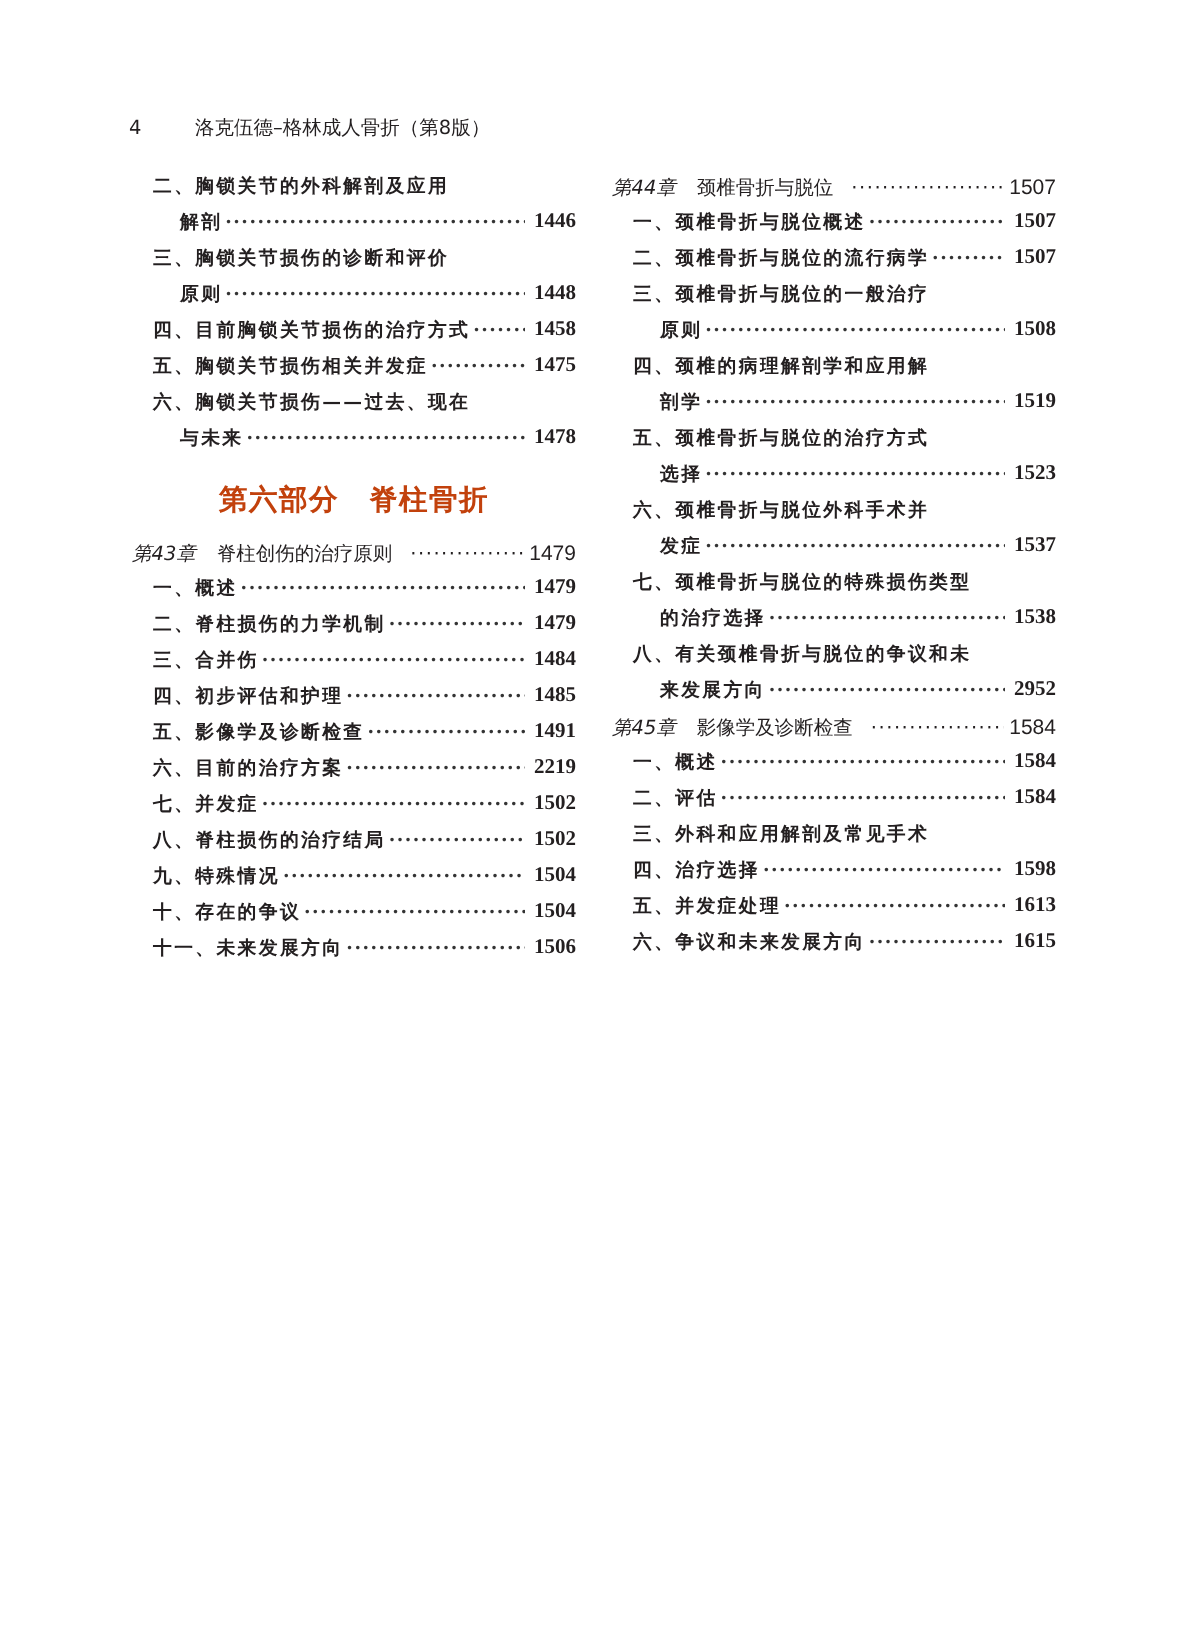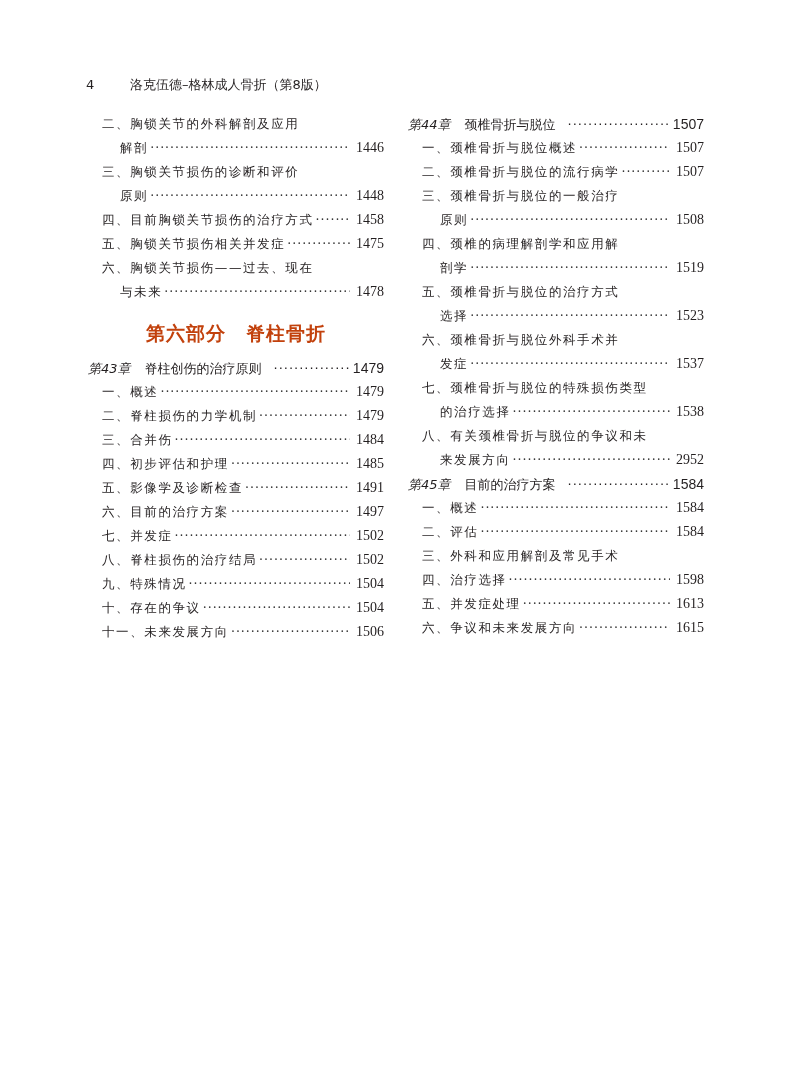--- a/index.html
+++ b/index.html
@@ -20,20 +20,21 @@
   .page-header .pno { width: 44px; }
   .col {
     position: absolute; top: 112px; width: 296px;
   }
   .col.left { left: 88px; }
   .col.right { left: 408px; }
   .entry {
     display: flex; align-items: flex-end;
     font-size: 12.5px; line-height: 24px; height: 24px;
     white-space: nowrap;
+    font-weight: bold;
   }
   .entry .txt { flex: 0 0 auto; letter-spacing: 1.6px; }
   .entry .dots {
     flex: 1 1 auto; overflow: hidden; margin: 0 6px 0 2px;
     letter-spacing: 1px; color: #333;
   }
   .entry .dots::before {
     content: "···································································································";
   }
   .entry .pg { flex: 0 0 auto; font-family: "Liberation Serif", serif; font-size: 14px; }
@@ -144,21 +145,21 @@
         <span class="pg">1485</span>
       </div>
       <div class="entry sec l1">
         <span class="txt">五、影像学及诊断检查</span>
         <span class="dots"></span>
         <span class="pg">1491</span>
       </div>
       <div class="entry sec l1">
         <span class="txt">六、目前的治疗方案</span>
         <span class="dots"></span>
-        <span class="pg">1497</span>
+        <span class="pg">2219</span>
       </div>
       <div class="entry sec l1">
         <span class="txt">七、并发症</span>
         <span class="dots"></span>
         <span class="pg">1502</span>
       </div>
       <div class="entry sec l1">
         <span class="txt">八、脊柱损伤的治疗结局</span>
         <span class="dots"></span>
         <span class="pg">1502</span>
@@ -243,21 +244,21 @@
         <span class="txt">八、有关颈椎骨折与脱位的争议和未</span>
       </div>
       <div class="entry sec l2">
         <span class="txt">来发展方向</span>
         <span class="dots"></span>
         <span class="pg">2952</span>
       </div>
     </div>
   <div class="chapter">
     <span class="ch-num">第45章</span>
-    <span class="ch-title">目前的治疗方案</span>
+    <span class="ch-title">影像学及诊断检查</span>
     <span class="dots"></span>
     <span class="pg">1584</span>
   </div>
   <div id="ch45-secs">
       <div class="entry sec l1">
         <span class="txt">一、概述</span>
         <span class="dots"></span>
         <span class="pg">1584</span>
       </div>
       <div class="entry sec l1">

